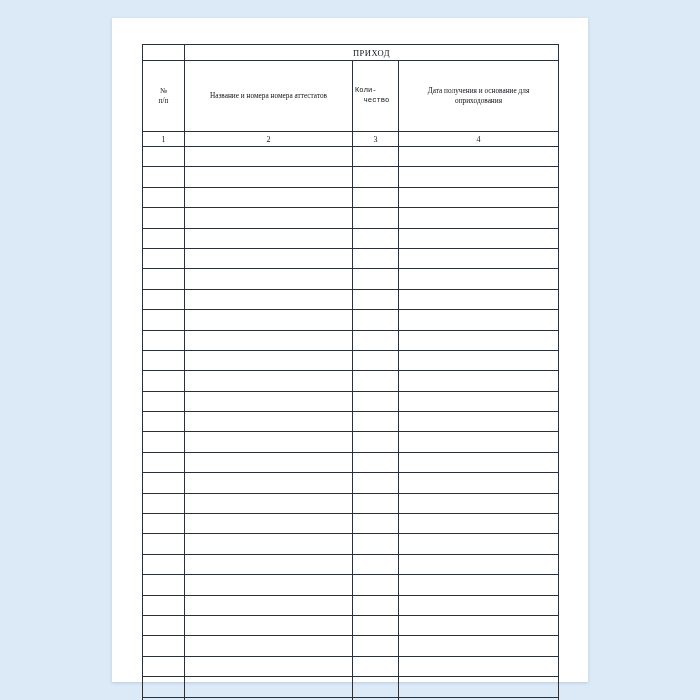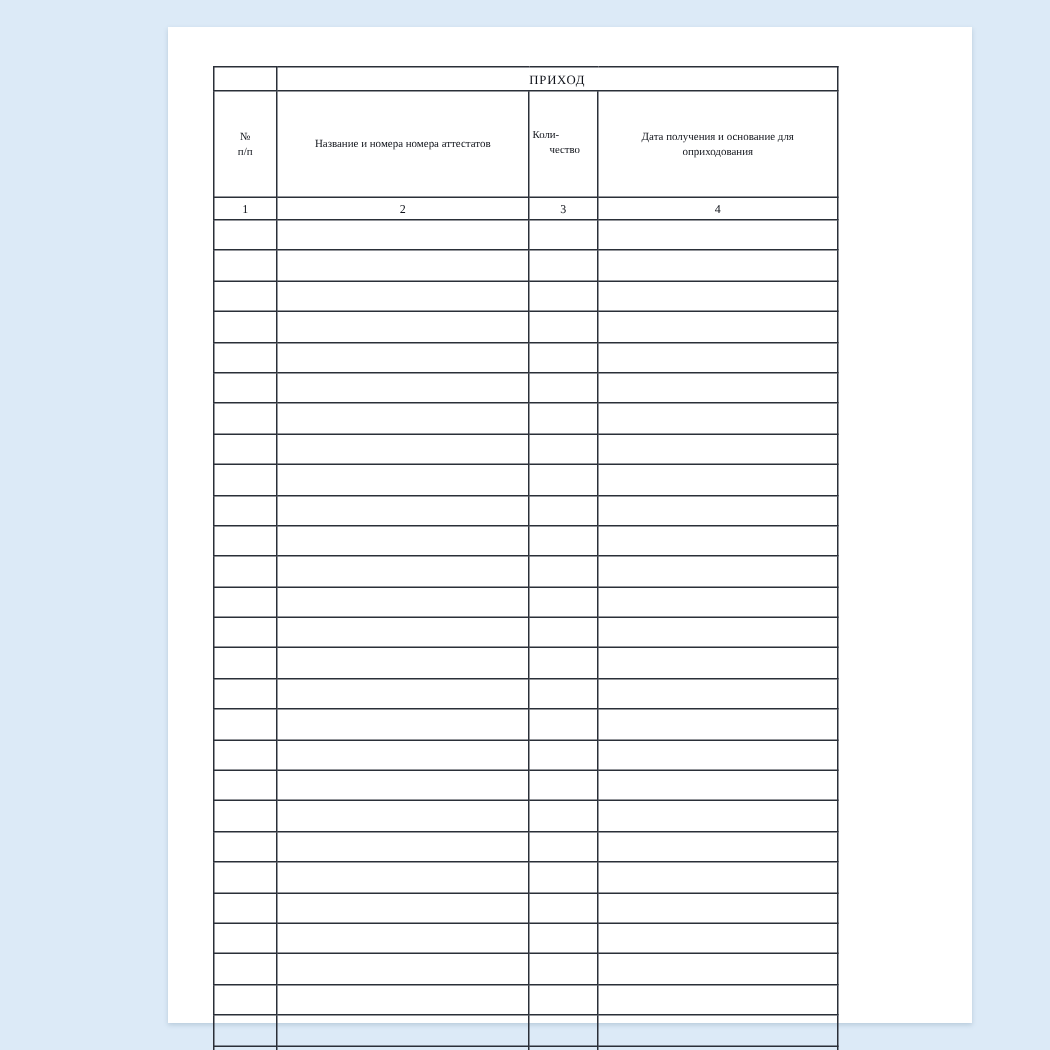--- a/index.html
+++ b/index.html
@@ -18,21 +18,21 @@
     left: 0;
     top: 0;
     width: 700px;
     height: 700px;
     background: #dceaf7;
   }
   .paper {
     position: absolute;
     left: 112px;
     top: 18px;
-    width: 536px;
+    width: 476px;
     height: 664px;
     background: #ffffff;
     box-shadow: 0 1px 3px rgba(80,110,140,0.25);
   }
   .sheet {
     position: absolute;
     left: 30px;
     top: 26px;
     width: 416px;
     height: 620px;
@@ -71,21 +71,21 @@
     border-bottom: 1px solid #2a2f38;
     border-left: 1px solid #2a2f38;
     border-right: 1px solid #2a2f38;
   }
   .hdr-cell {
     height: 70px;
     font-size: 7.3px;
     line-height: 1.35;
     padding: 0 4px;
   }
-  .hdr-cell.small { font-size: 7.2px; }
+  .hdr-cell.small { font-size: 7.2px; font-family: Liberation Mono, monospace; }
   .numrow td {
     height: 14px;
     font-size: 8px;
   }
   .bodyrow td {
     height: 19.4px;
   }
   .noborder-top { border-top: none; }
 </style>
 </head>

